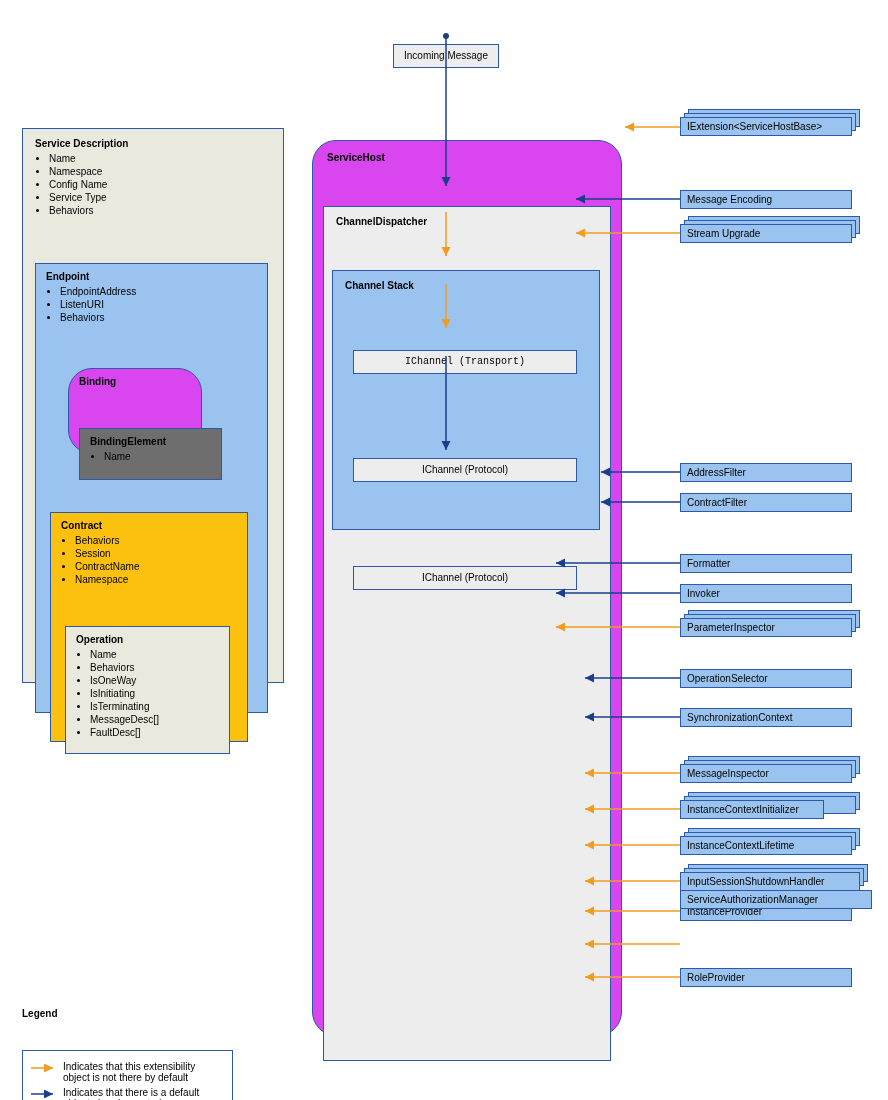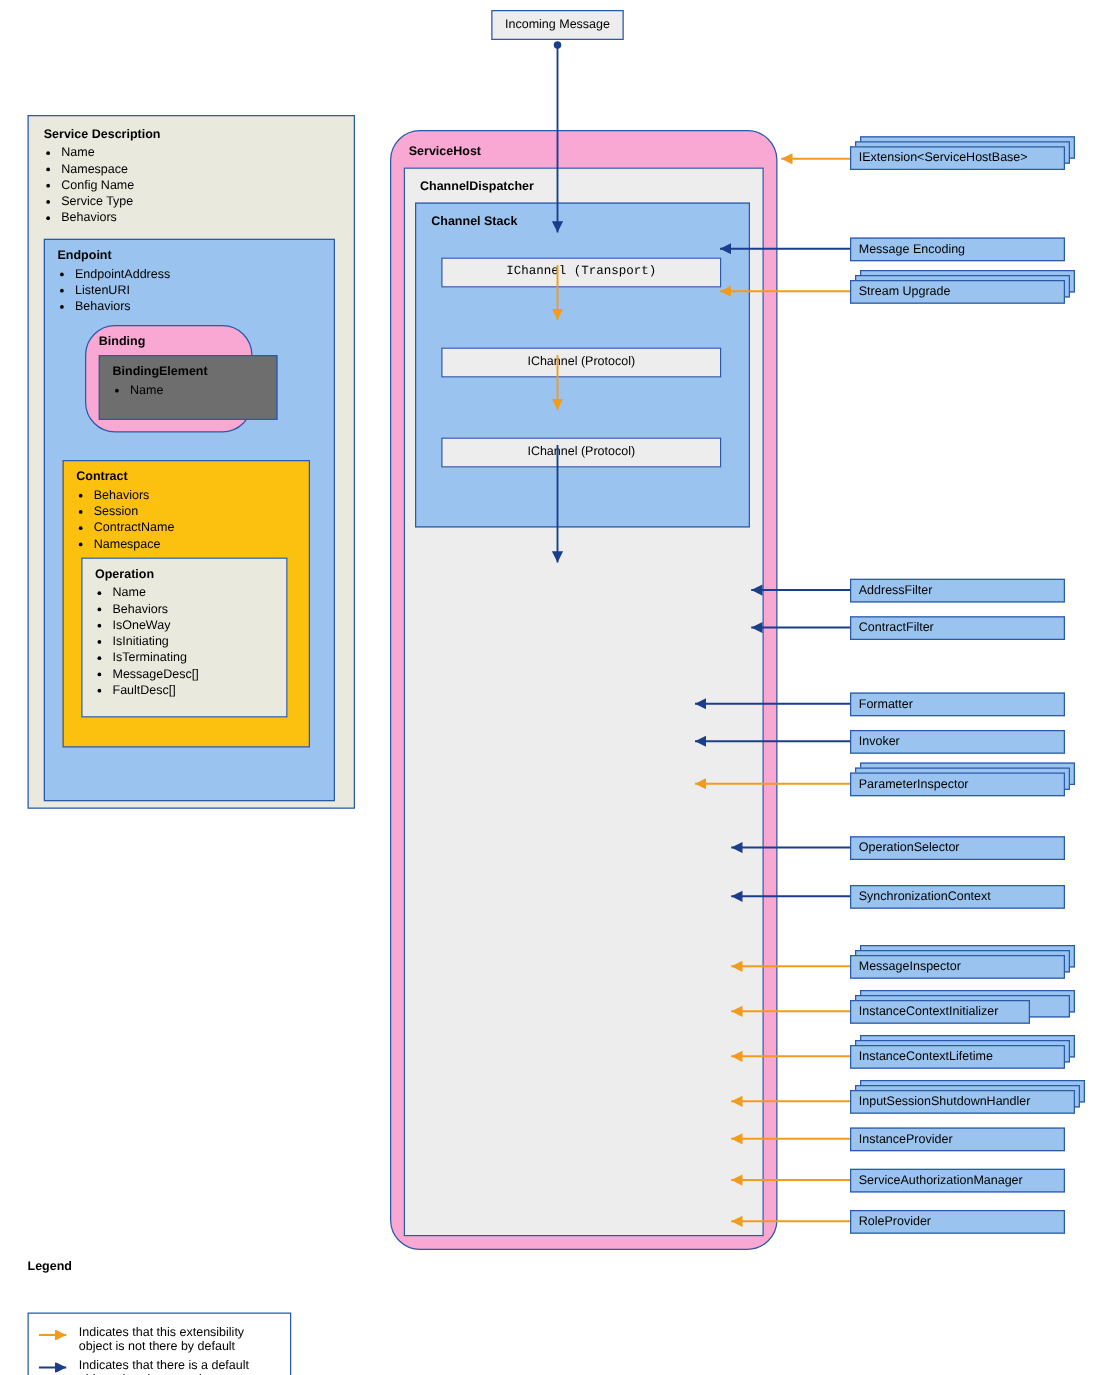--- a/index.html
+++ b/index.html
@@ -1,19 +1,19 @@
 <!DOCTYPE html>
 <html><head>
 <meta charset="utf-8">
 <style>
   * { box-sizing: border-box; margin: 0; padding: 0; }
   body { font-family: Verdana, Arial, sans-serif; font-size: 10px; background: #fff; width: 888px; height: 1100px; position: relative; }
-  .box { position: absolute; border: 1px solid #2a5aa8; }
+  .box { position: absolute; border: 1px solid #2a5aa8; margin-top: 36px; }
   .blue { background: #9ac4ef; }
-  .grey { background: #f9a8d4; border-radius: 24px; }
+  .grey { background: #d946ef; border-radius: 24px; }
   .darkgrey { background: #6e6e6e; }
   .lightgrey { background: #ededed; }
   .beige { background: #e9eadd; }
   .yellow { background: #fcc10f; }
   .title { font-weight: bold; padding: 3px 6px; font-size: 10px; }
   .centertitle { text-align: center; padding: 5px 0; font-size: 10px; }
   ul { list-style: disc; padding-left: 20px; font-size: 10px; line-height: 13px; }
   li { padding: 0; }
   .ext-label { position: absolute; background: #9ac4ef; border: 1px solid #2a5aa8; padding: 3px 6px; font-size: 10px; }
   .stack1 { position: absolute; background: #9ac4ef; border: 1px solid #2a5aa8; }
@@ -137,21 +137,21 @@
 
 <div class="stack1" style="left:688px; top:828px; width:172px; height:18px;"></div>
 <div class="stack1" style="left:684px; top:832px; width:172px; height:18px;"></div>
 <div class="ext-label" style="left:680px; top:836px; width:172px;">InstanceContextLifetime</div>
 
 <div class="stack1" style="left:688px; top:864px; width:180px; height:18px;"></div>
 <div class="stack1" style="left:684px; top:868px; width:180px; height:18px;"></div>
 <div class="ext-label" style="left:680px; top:872px; width:180px;">InputSessionShutdownHandler</div>
 
 <div class="ext-label" style="left:680px; top:902px; width:172px;">InstanceProvider</div>
-<div class="ext-label" style="left:680px; top:935px; width:172px;">ServiceAuthorizationManager</div>
+<div class="ext-label" style="left:680px; top:890px; width:192px;">ServiceAuthorizationManager</div>
 <div class="ext-label" style="left:680px; top:968px; width:172px;">RoleProvider</div>
 
 <svg class="arrows" width="888" height="1100">
   <defs>
     <marker id="ab" markerWidth="8" markerHeight="8" refX="6" refY="3" orient="auto">
         <path d="M0,0 L6,3 L0,6 Z" fill="#1a3e8c"></path>
       </marker>
     <marker id="ao" markerWidth="8" markerHeight="8" refX="6" refY="3" orient="auto">
         <path d="M0,0 L6,3 L0,6 Z" fill="#f29b1d"></path>
       </marker>

